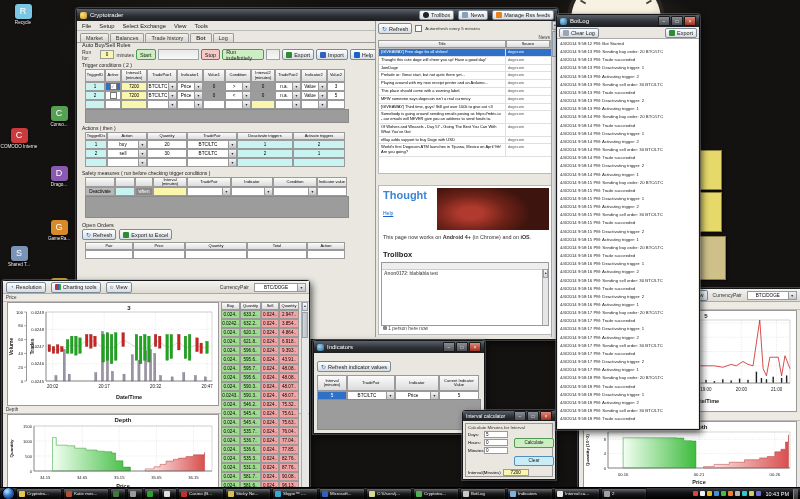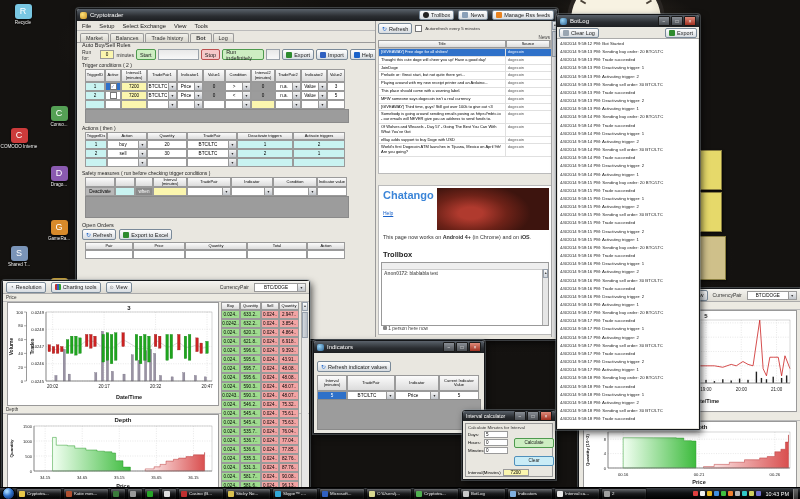--- a/index.html
+++ b/index.html
@@ -492,21 +492,21 @@
             <div class="news-title">eBay adds support to buy Doge with USD</div>
             <div class="news-src">dogecoin</div>
           </div>
           <div class="news-row">
             <div class="news-title">World's first Dogecoin ATM launches in Tijuana, Mexico on April 9th! Are you going?</div>
             <div class="news-src">dogecoin</div>
           </div>
         </div>
 
       <div style="position:absolute;left:2px;top:164px;width:172px;bottom:2px;background:#fff;border:0.5px solid #bbb;overflow:hidden;">
-        <div style="position:absolute;left:4px;top:3px;font-size:11px;font-weight:bold;color:#3b85d8;">Chatango</div>
+        <div style="position:absolute;left:4px;top:3px;font-size:11px;font-weight:bold;color:#3b85d8;">Thought</div>
         <div style="position:absolute;left:4px;top:24px;font-size:5px;" class="link">Help</div>
         <div style="position:absolute;left:58px;top:2px;width:112px;height:42px;
                     background:radial-gradient(60px 30px at 30% 60%,#b03a2e 20%,#6e2218 60%,#3d140e);"></div>
         <div style="position:absolute;left:4px;top:48px;width:164px;font-size:5.4px;color:#333;line-height:6.4px;">
           <span>This page now works on </span><b>Android 4+</b><span> (in Chrome) and on </span><b>iOS</b><span>.</span>
         </div>
         <div style="position:absolute;left:4px;top:64px;font-size:7.5px;font-weight:bold;color:#222;">Trollbox</div>
         <div style="position:absolute;left:2px;top:76px;width:166px;height:62px;border:0.5px solid #999;">
           <div style="height:6px;background:#eee;border-bottom:0.5px solid #ccc;"></div>
           <div style="padding:1px 2px;font-size:4.8px;color:#333;">

